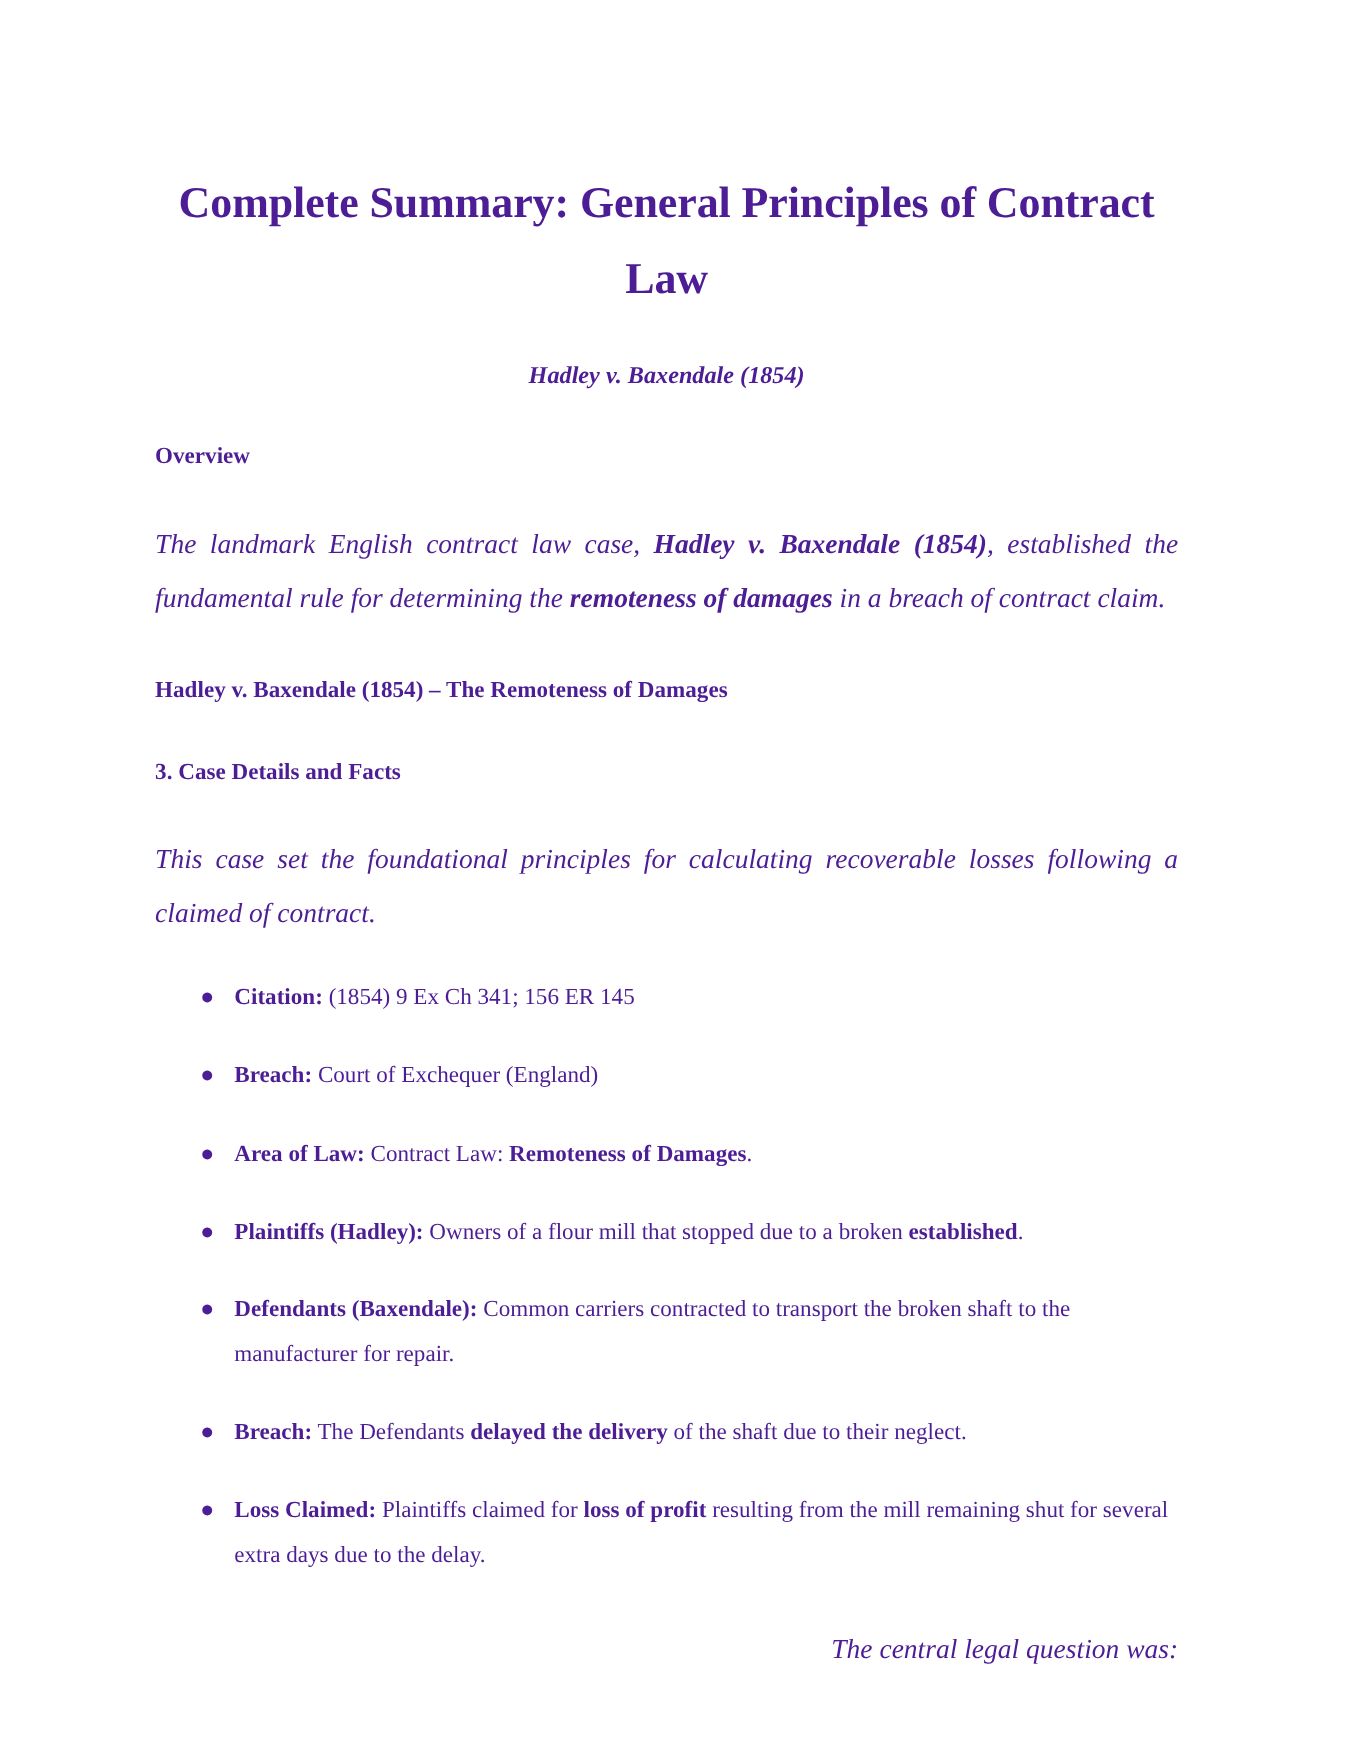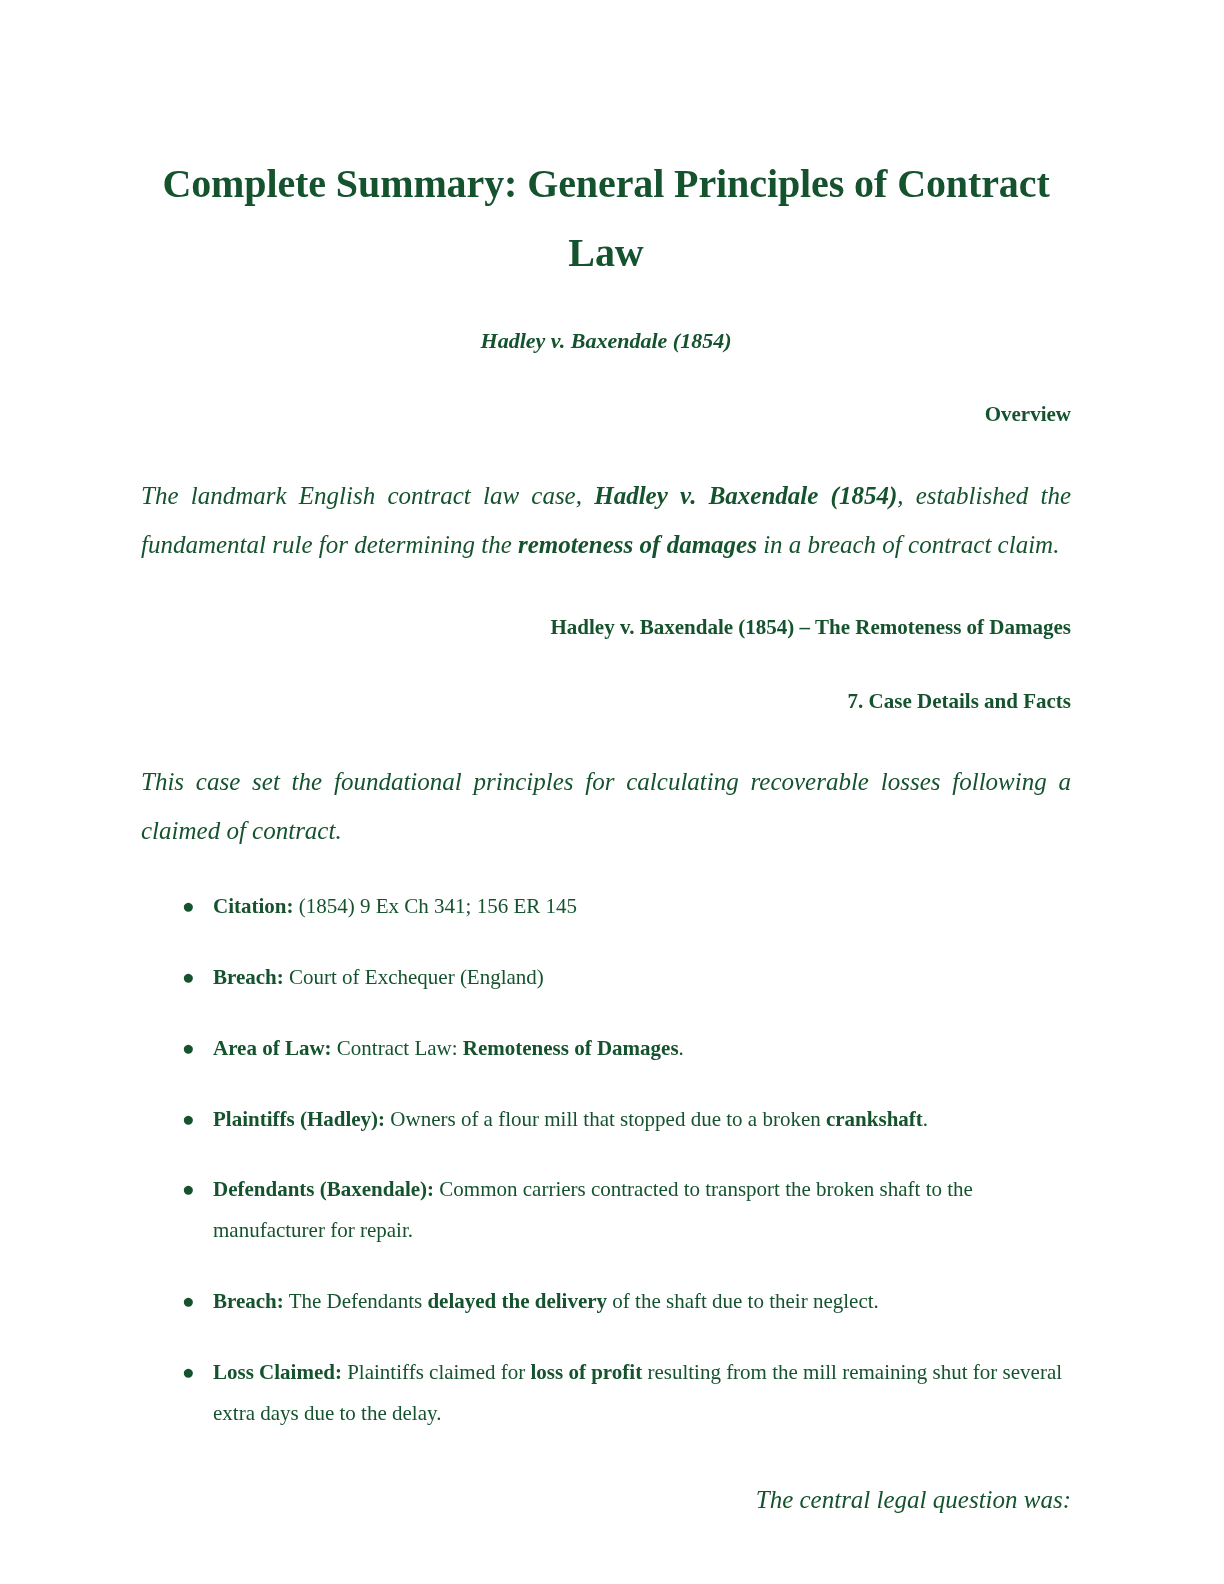--- a/index.html
+++ b/index.html
@@ -7,21 +7,21 @@
     padding: 0;
     background: #ffffff;
   }
   .page {
     position: relative;
     width: 1224px;
     height: 1584px;
     background: #ffffff;
     overflow: hidden;
     font-family: "Liberation Serif", "DejaVu Serif", serif;
-    color: #14532d;
+    color: #4c1d95;
     box-sizing: border-box;
   }
   .content {
     position: absolute;
     left: 141px;
     top: 150px;
     width: 930px;
   }
 
   
@@ -43,21 +43,21 @@
     margin: 38px 0 0 0;
     line-height: 1.4;
   }
 
   
   .h-sec {
     font-size: 21px;
     font-weight: bold;
     margin: 43px 0 0 0;
     line-height: 1.45;
-    text-align: right;
+    text-align: left;
   }
 
   
   .para {
     font-size: 25px;
     font-weight: normal;
     margin: 42px 0 0 0;
     line-height: 1.95;
     text-align: justify;
     text-justify: inter-word;
@@ -104,40 +104,40 @@
     <div class="doc-subtitle">Hadley v. Baxendale (1854)</div>
 
     <div class="h-sec">Overview</div>
 
     <p class="para">
       <span>The landmark English contract law case, </span><b>Hadley v. Baxendale (1854)</b><span>, established the fundamental rule for determining the </span><b>remoteness of damages</b><span> in a breach of contract claim.</span>
     </p>
 
     <div class="h-sec">Hadley v. Baxendale (1854) – The Remoteness of Damages</div>
 
-    <div class="h-sec">7. Case Details and Facts</div>
+    <div class="h-sec">3. Case Details and Facts</div>
 
     <p class="para">This case set the foundational principles for calculating recoverable losses following a claimed of contract.</p>
 
     <ul class="bullets">
       <li>
         <span class="dot">●</span>
         <b>Citation:</b><span> (1854) 9 Ex Ch 341; 156 ER 145</span><b></b><span></span><span></span>
       </li>
       <li>
         <span class="dot">●</span>
         <b>Breach:</b><span> Court of Exchequer (England)</span><b></b><span></span><span></span>
       </li>
       <li>
         <span class="dot">●</span>
         <b>Area of Law:</b><span> Contract Law: </span><b>Remoteness of Damages</b><span></span><span>.</span>
       </li>
       <li>
         <span class="dot">●</span>
-        <b>Plaintiffs (Hadley):</b><span> Owners of a flour mill that stopped due to a broken </span><b>crankshaft</b><span></span><span>.</span>
+        <b>Plaintiffs (Hadley):</b><span> Owners of a flour mill that stopped due to a broken </span><b>established</b><span></span><span>.</span>
       </li>
       <li>
         <span class="dot">●</span>
         <b>Defendants (Baxendale):</b><span> Common carriers contracted to transport the broken shaft to the manufacturer for repair.</span><b></b><span></span><span></span>
       </li>
       <li>
         <span class="dot">●</span>
         <b>Breach:</b><span> The Defendants </span><b>delayed the delivery</b><span> of the shaft due to their neglect.</span><span></span>
       </li>
       <li>

